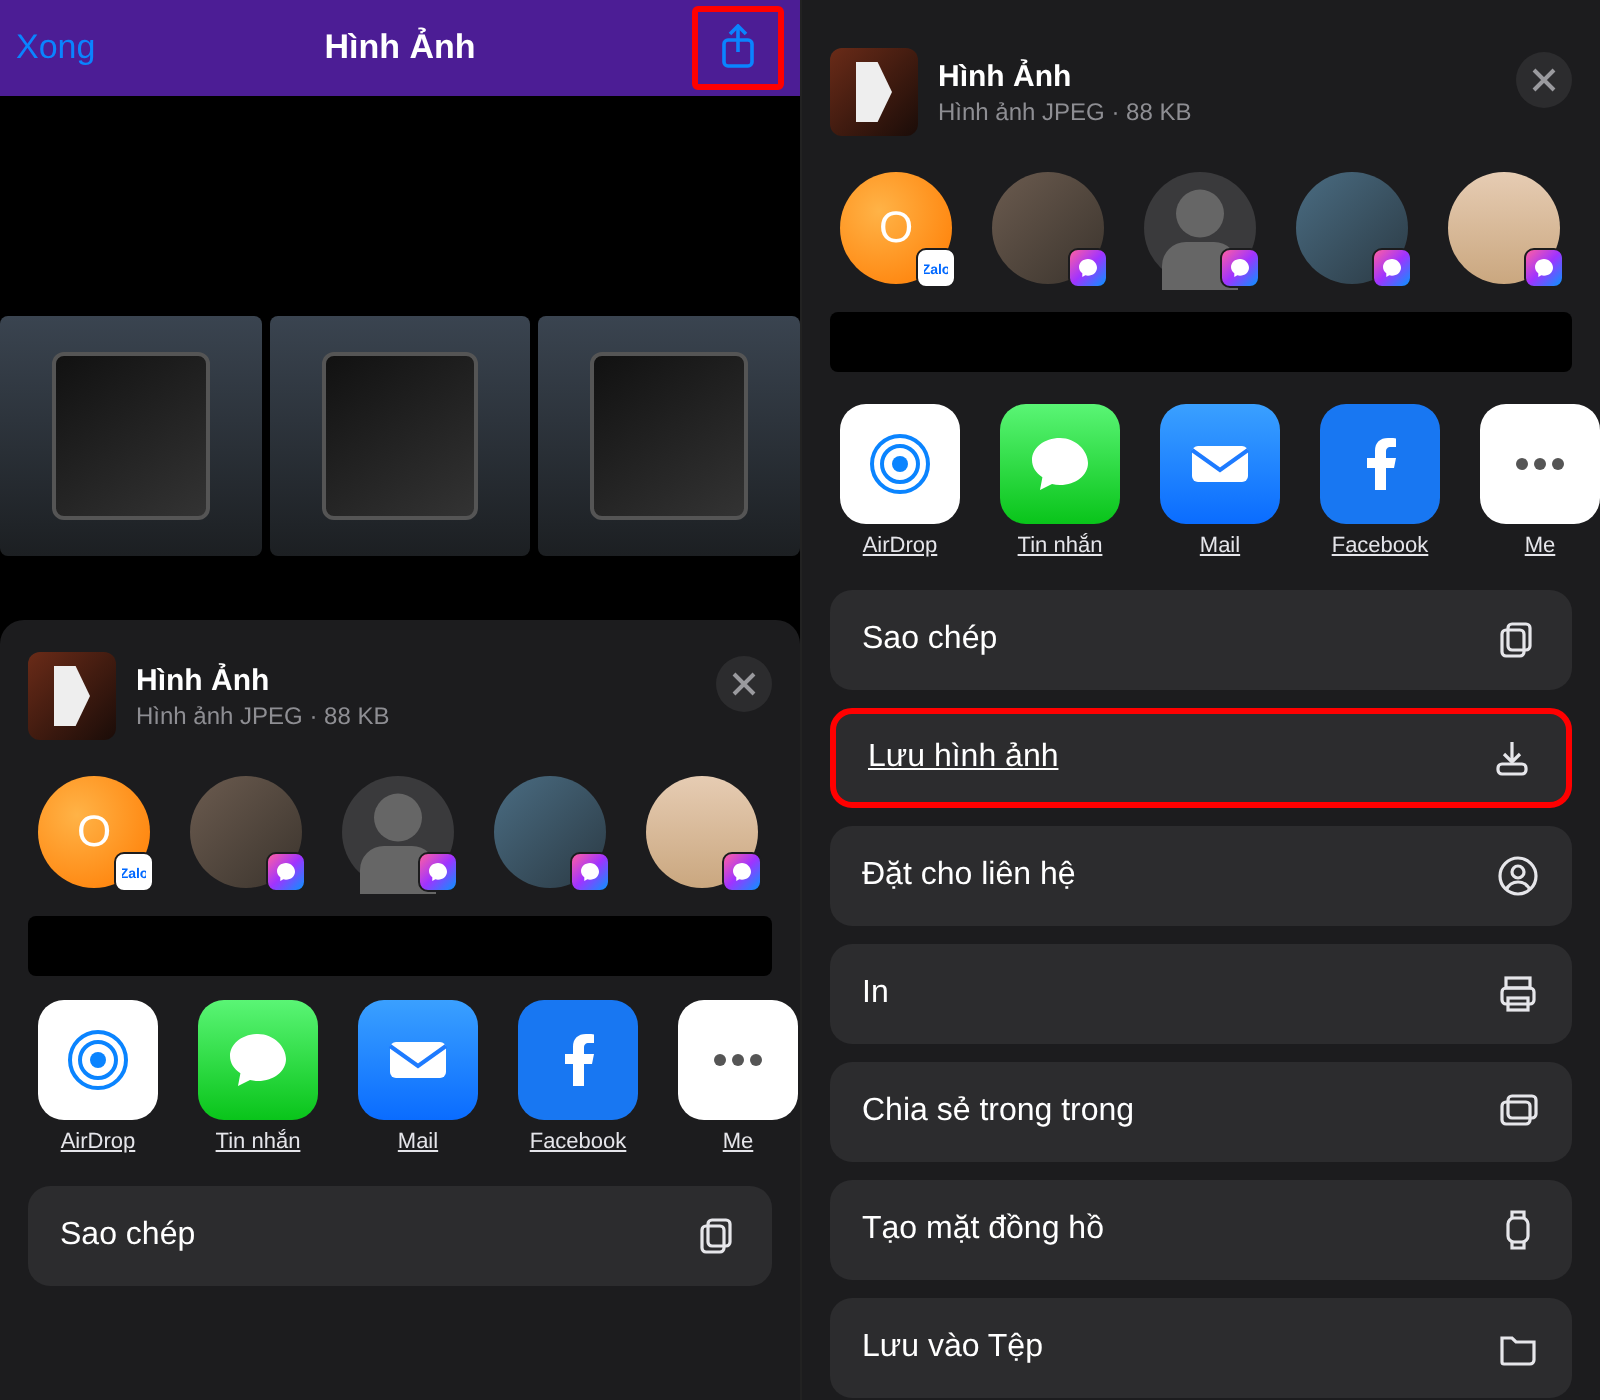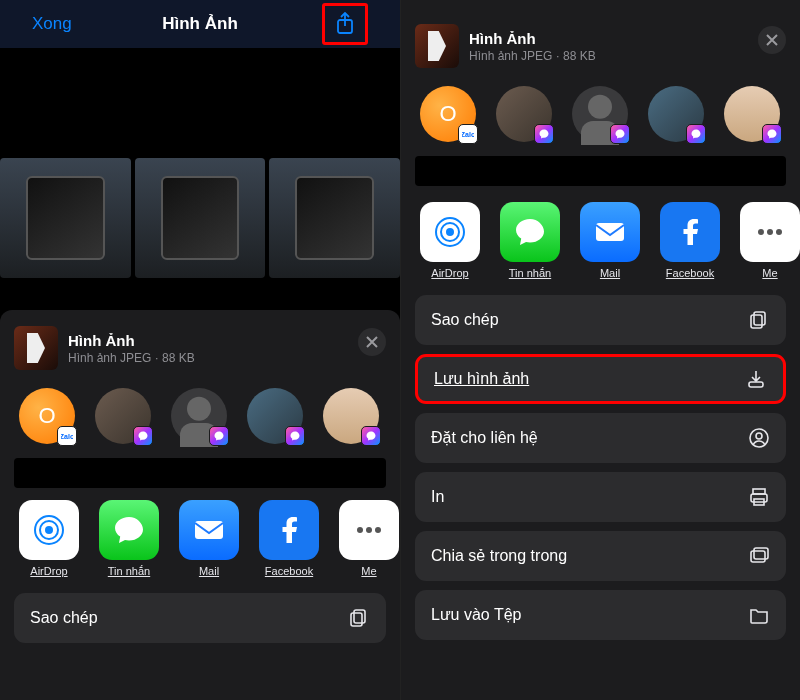--- a/index.html
+++ b/index.html
@@ -20,23 +20,23 @@
     overflow: hidden;
   }
   .phone + .phone { border-left: 1px solid #222; }
 
   
   .topbar {
     height: 48px;
     display: flex;
     align-items: center;
     justify-content: space-between;
-    padding: 0 32px;
+    padding: 0 8px;
     position: relative;
-    background:#0f172a;
+    background:#4c1d95;
   }
   .topbar .done {
     color: #0a84ff;
     font-size: 17px;
   }
   .topbar .title {
     position: absolute;
     left: 50%; transform: translateX(-50%);
     font-size: 17px;
     font-weight: 600;
@@ -503,20 +503,29 @@
         <div class="action-item">
           <span>Chia sẻ trong trong</span>
           <span class="action-ic">
             <svg width="22" height="22" viewBox="0 0 22 22">
               <rect x="3" y="6" width="14" height="11" rx="2" stroke="#e6e6ea" stroke-width="1.6" fill="none"></rect>
               <rect x="6" y="3" width="14" height="11" rx="2" stroke="#e6e6ea" stroke-width="1.6" fill="none"></rect>
             </svg>
           </span>
         </div>
         <div class="action-item">
+          <span>Tạo mặt đồng hồ</span>
+          <span class="action-ic">
+            <svg width="20" height="22" viewBox="0 0 20 22">
+              <rect x="5" y="5" width="10" height="12" rx="3" stroke="#e6e6ea" stroke-width="1.6" fill="none"></rect>
+              <path d="M7 5V2h6v3M7 17v3h6v-3" stroke="#e6e6ea" stroke-width="1.6" fill="none"></path>
+            </svg>
+          </span>
+        </div>
+        <div class="action-item">
           <span>Lưu vào Tệp</span>
           <span class="action-ic">
             <svg width="22" height="22" viewBox="0 0 22 22">
               <path d="M3 6h5l2 2h9v9a2 2 0 0 1-2 2H4a1 1 0 0 1-1-1V6z" stroke="#e6e6ea" stroke-width="1.6" fill="none"></path>
             </svg>
           </span>
         </div>
       </div>
   </div>
 </div>

